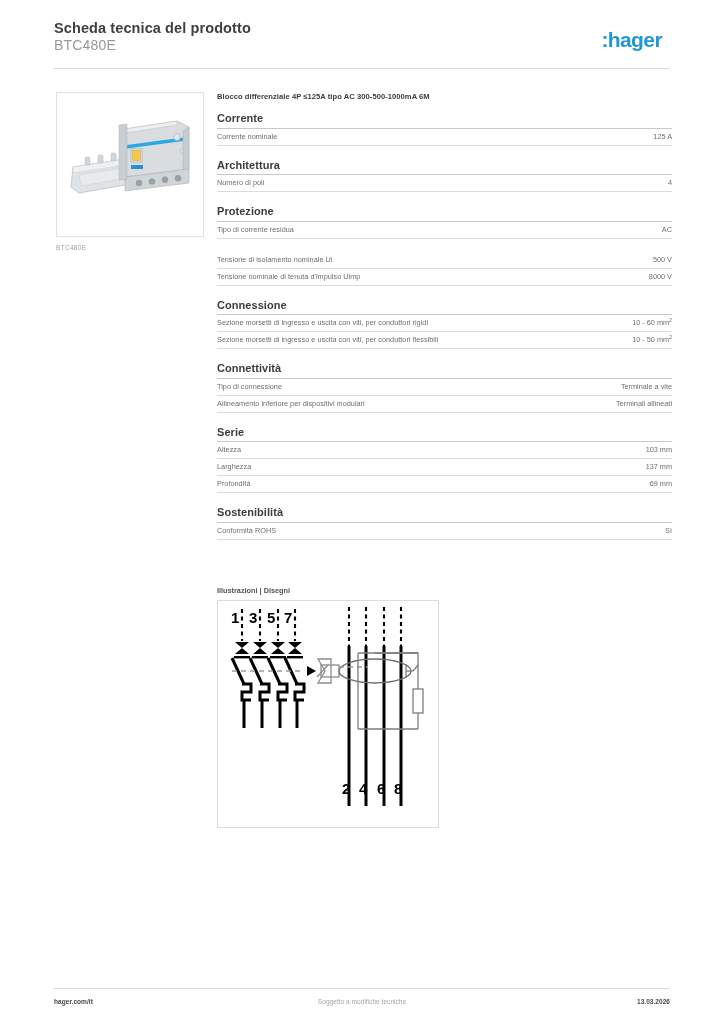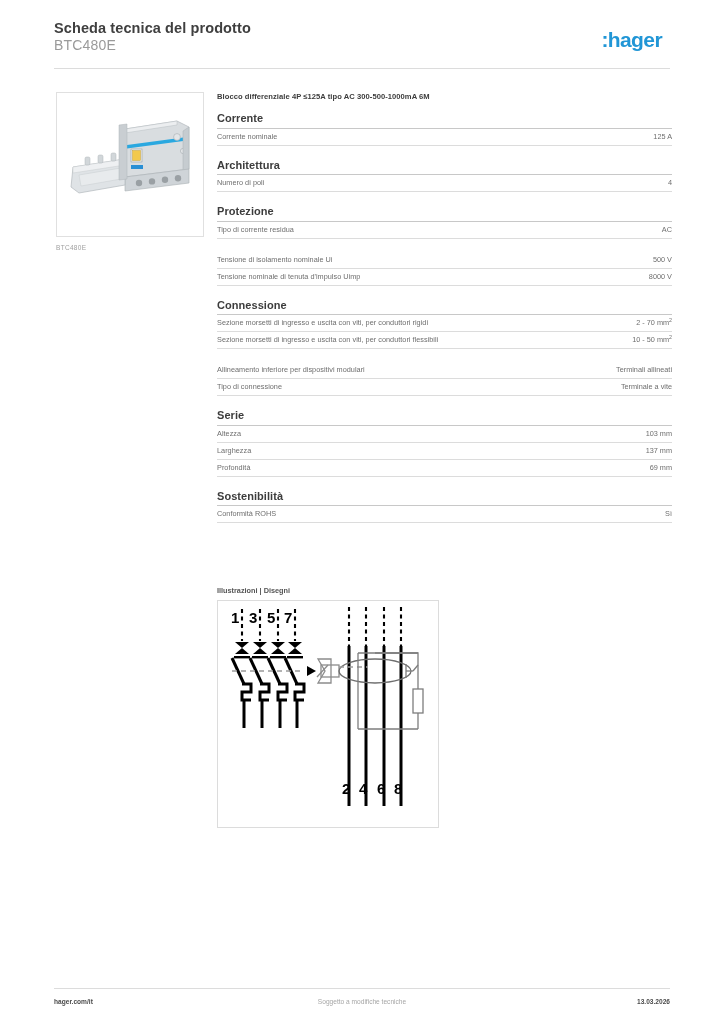--- a/index.html
+++ b/index.html
@@ -171,35 +171,36 @@
           </div>
           <div class="row">
             <span class="k">Tensione nominale di tenuta d'impulso Uimp</span>
             <span class="v">8000 V</span>
           </div>
         </div>
         <div class="group">
           <div class="group-title">Connessione</div>
           <div class="row">
             <span class="k">Sezione morsetti di ingresso e uscita con viti, per conduttori rigidi</span>
-            <span class="v"><span>2 - 70 mm</span><sup>2</sup></span>
+            <span class="v"><span>10 - 60 mm</span><sup>2</sup></span>
           </div>
           <div class="row">
             <span class="k">Sezione morsetti di ingresso e uscita con viti, per conduttori flessibili</span>
             <span class="v"><span>10 - 50 mm</span><sup>2</sup></span>
           </div>
         </div>
         <div class="group">
+          <div class="group-title">Connettività</div>
+          <div class="row">
+            <span class="k">Tipo di connessione</span>
+            <span class="v">Terminale a vite</span>
+          </div>
           <div class="row">
             <span class="k">Allineamento inferiore per dispositivi modulari</span>
             <span class="v">Terminali allineati</span>
-          </div>
-          <div class="row">
-            <span class="k">Tipo di connessione</span>
-            <span class="v">Terminale a vite</span>
           </div>
         </div>
         <div class="group">
           <div class="group-title">Serie</div>
           <div class="row">
             <span class="k">Altezza</span>
             <span class="v">103 mm</span>
           </div>
           <div class="row">
             <span class="k">Larghezza</span>

